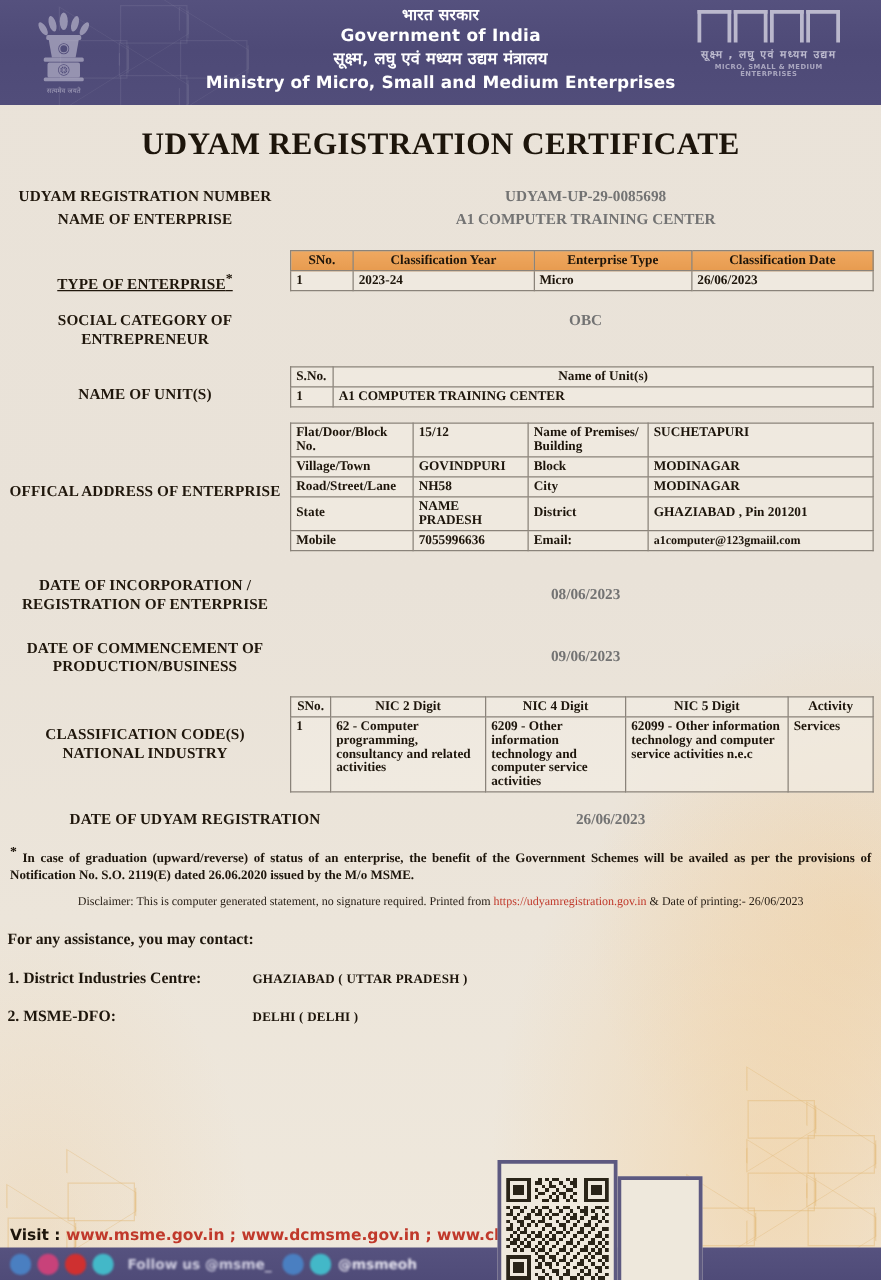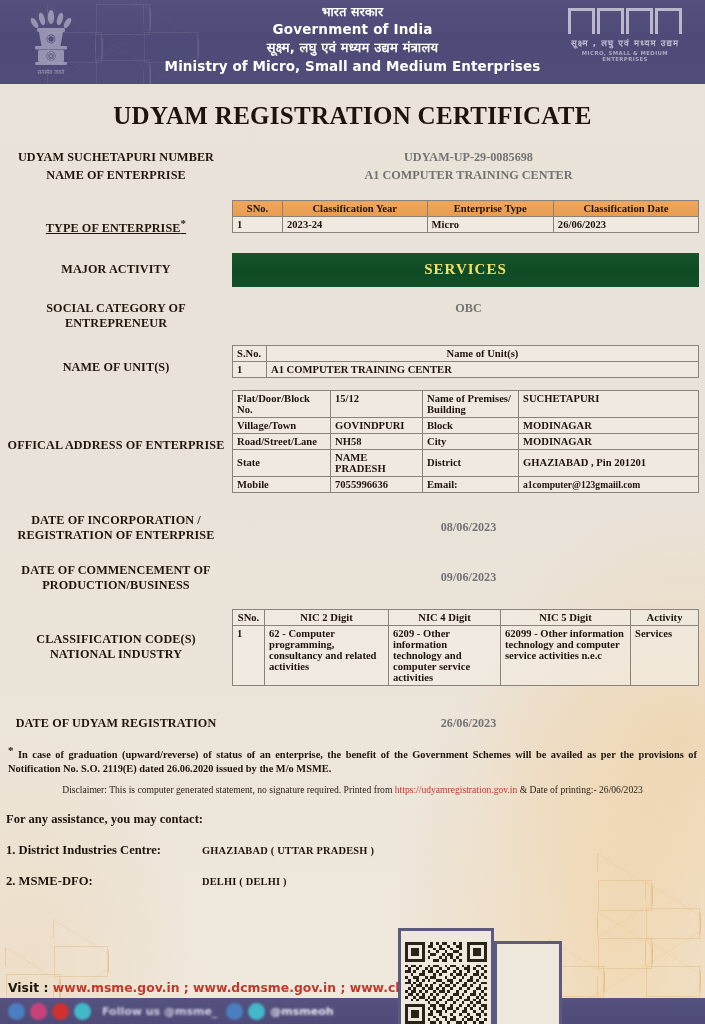--- a/index.html
+++ b/index.html
@@ -59,21 +59,21 @@
   .hdr-hi2 { font-size: 13px; font-weight: bold; letter-spacing: .2px; }
   .hdr-en2 { font-size: 13.5px; font-weight: bold; letter-spacing: .1px; }
 
   
   #emblem {
     position: absolute; left: 22px; top: 4px; width: 58px; height: 76px;
     opacity: .62;
   }
   
   #msme-logo {
-    position: absolute; right: 14px; top: 6px; width: 132px; text-align: center;
+    position: absolute; right: 24px; top: 6px; width: 132px; text-align: center;
     opacity: .78;
   }
   #msme-word { display: flex; justify-content: center; gap: 2px; height: 28px; align-items: flex-end; }
   #msme-word span {
     display: block; width: 27px; height: 26px;
     border: 3px solid #d8d6e4; border-bottom: none;
   }
   #msme-sub1 {
     font-family: "DejaVu Sans", sans-serif;
     font-size: 8.5px; font-weight: bold; letter-spacing: 1.1px; color: #dddbe8; margin-top: 3px;
@@ -259,21 +259,21 @@
       <div id="msme-sub1">सूक्ष्म , लघु एवं मध्यम उद्यम</div>
       <div id="msme-sub2">MICRO, SMALL &amp; MEDIUM ENTERPRISES</div>
     </div>
   </div>
 
   <div id="body-wrap">
 
     <div id="title">UDYAM REGISTRATION CERTIFICATE</div>
 
     <div class="row" style="margin-top:20px;">
-      <div class="lbl">UDYAM SUCHETAPURI NUMBER</div>
+      <div class="lbl">UDYAM REGISTRATION NUMBER</div>
       <div class="val">UDYAM-UP-29-0085698</div>
     </div>
 
     <div class="row" style="margin-top:3px;">
       <div class="lbl">NAME OF ENTERPRISE</div>
       <div class="val">A1 COMPUTER TRAINING CENTER</div>
     </div>
 
     <div class="row" style="margin-top:17px;">
       <div class="lbl" style="padding-top:17px;text-decoration:underline;">
@@ -292,26 +292,20 @@
             <td>1</td>
             <td>2023-24</td>
             <td>Micro</td>
             <td>26/06/2023</td>
           </tr>
         </tbody>
           </table>
       </div>
     </div>
 
-    <div class="row" style="margin-top:17px;">
-      <div class="lbl" style="padding-top:9px;">MAJOR ACTIVITY</div>
-      <div style="flex:1;padding-right:6px;">
-        <div id="services-banner">SERVICES</div>
-      </div>
-    </div>
 
     <div class="row" style="margin-top:14px;">
       <div class="lbl">
         <div>SOCIAL CATEGORY OF</div>
         <div>ENTREPRENEUR</div>
       </div>
       <div class="val">OBC</div>
     </div>
 
     <div class="row" style="margin-top:14px;">
@@ -408,21 +402,21 @@
             <td>62 - Computer programming, consultancy and related activities</td>
             <td>6209 - Other information technology and computer service activities</td>
             <td>62099 - Other information technology and computer service activities n.e.c</td>
             <td>Services</td>
           </tr>
         </tbody>
           </table>
       </div>
     </div>
 
-    <div class="row" style="margin-top:30px;">
+    <div class="row" style="margin-top:14px;padding-left:40px;">
       <div class="lbl" style="text-align:center;">DATE OF UDYAM REGISTRATION</div>
       <div class="val">26/06/2023</div>
     </div>
 
     <div id="footnote" style="margin-top:12px;">
       <sup>*</sup>
       <span>In case of graduation (upward/reverse) of status of an enterprise, the benefit of the Government Schemes will be availed as per the provisions of Notification No. S.O. 2119(E) dated   26.06.2020 issued by the M/o MSME.</span>
     </div>
 
     <div id="disclaimer">

